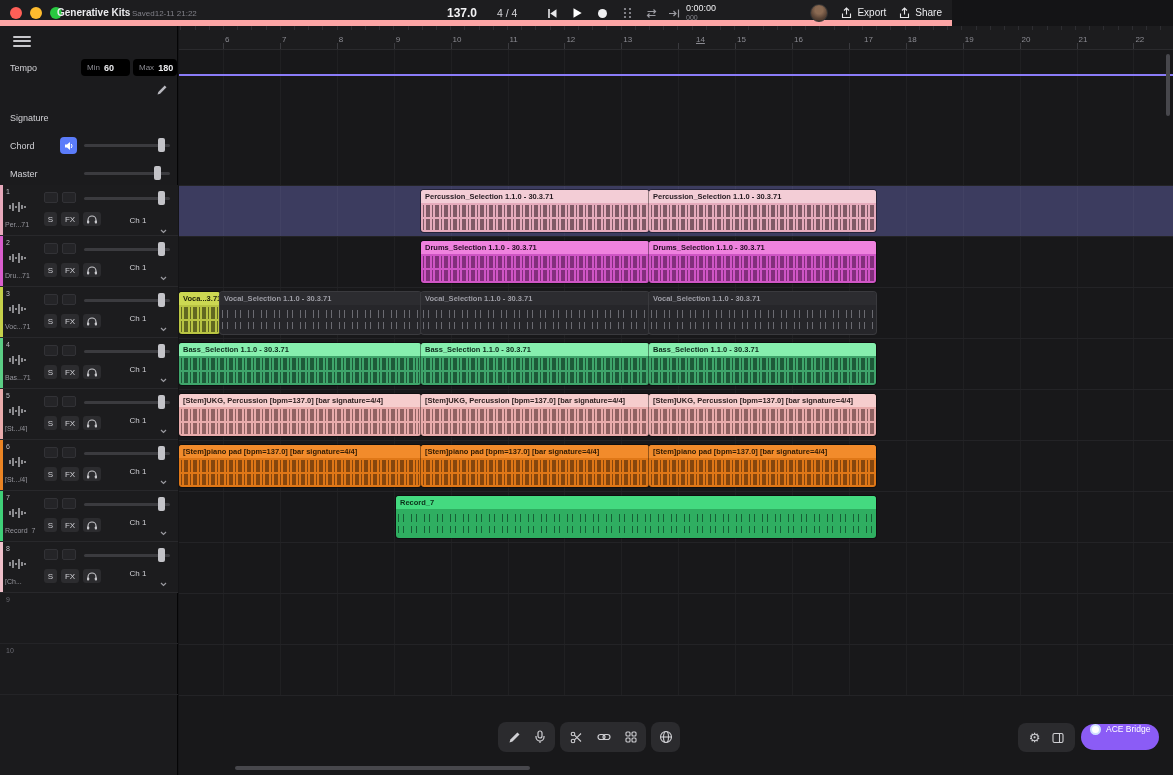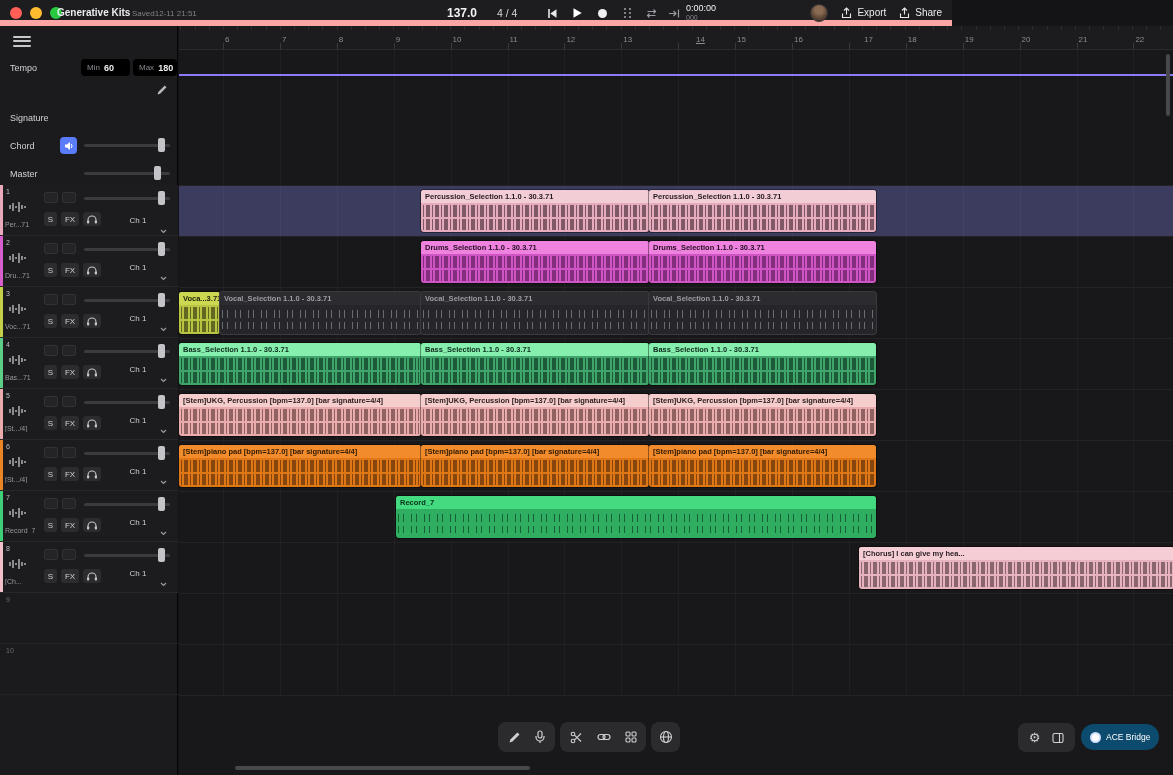--- a/index.html
+++ b/index.html
@@ -82,38 +82,38 @@
   .vscroll{position:absolute;right:3px;top:28px;width:4px;height:62px;background:#47474c;border-radius:2px;z-index:7;cursor:pointer;}
 
   
   .toolgroup{position:absolute;height:30px;background:#2b2b2e;border-radius:8px;display:flex;align-items:center;justify-content:center;gap:14px;z-index:9;}
   .tg1{left:498px;top:722px;width:57px;}
   .tg2{left:560px;top:722px;width:86px;}
   .tg3{left:651px;top:722px;width:29px;}
   .tgr{left:1018px;top:723px;width:57px;height:29px;gap:12px;}
   .tool-icon{display:flex;align-items:center;justify-content:center;cursor:pointer;}
   .gear-glyph{font-size:13px;color:#d0d0d4;line-height:13px;}
-  .ace{position:absolute;left:1081px;top:724px;height:26px;padding:0 9px;border-radius:13px;background:#0c4a6e;display:flex;align-items:center;gap:5px;z-index:9;cursor:pointer;}
+  .ace{position:absolute;left:1081px;top:724px;height:26px;padding:0 9px;border-radius:13px;background:#8b5cf6;display:flex;gap:5px;z-index:9;cursor:pointer;}
   .ace-icon{width:11px;height:11px;border-radius:50%;background:#fff;border:2px solid #cfe0ff;}
   .ace-label{font-size:8.5px;color:#fff;white-space:nowrap;}
   .hscroll{position:absolute;left:235px;top:766px;width:295px;height:4px;background:#47474c;border-radius:2px;z-index:9;cursor:pointer;}
 </style>
 </head>
 <body>
 
 <div class="stage">
 
   <header class="topbar">
     <div class="traffic">
       <span class="tl red"></span>
       <span class="tl yellow"></span>
       <span class="tl green"></span>
     </div>
     <div class="doc-title">Generative Kits</div>
-    <div class="saved">Saved12-11 21:51</div>
+    <div class="saved">Saved12-11 21:22</div>
 
     <div class="bpm">137.0</div>
     <div class="sig">4 / 4</div>
 
     <span class="ticon" style="left:545px">
       <svg width="11" height="11" viewBox="0 0 11 11">
           <path d="M2 1v9" stroke="#e8e8ea" stroke-width="1.6"></path>
           <path d="M9.5 1.2v8.6L3.3 5.5z" fill="#e8e8ea"></path>
         </svg>
     </span>
@@ -622,27 +622,20 @@
         </div>
         <div class="clip" style="left: 470px; top: 419px; width: 227px; --h: #f28b2b; --b: #df7717; --w: rgba(60,30,5,0.55); --t: #2e1a04;">
           <div class="clip-header">[Stem]piano pad [bpm=137.0] [bar signature=4/4]</div>
           <div class="clip-body">
             <div class="lane l1"></div>
             <div class="lane l2"></div>
           </div>
         </div>
         <div class="clip sparse" style="left: 217px; top: 470px; width: 480px; --h: #44da80; --b: #2fae61; --w: rgba(6,45,25,0.6); --t: #0a2e18;">
           <div class="clip-header">Record_7</div>
-          <div class="clip-body">
-            <div class="lane l1"></div>
-            <div class="lane l2"></div>
-          </div>
-        </div>
-        <div class="clip" style="left: 680px; top: 521px; width: 315px; --h: #f5ced5; --b: #e6b2bd; --w: rgba(45,25,30,0.5); --t: #2c2126;">
-          <div class="clip-header">[Chorus] I can give my hea...</div>
           <div class="clip-body">
             <div class="lane l1"></div>
             <div class="lane l2"></div>
           </div>
         </div>
       </div>
     <div class="ruler" id="ruler">
       <div class="ruler-ticks"></div>
     <span class="bar-num" style="left: 44px;">6</span>
         <div class="bar-tick" style="left: 44px;"></div>

